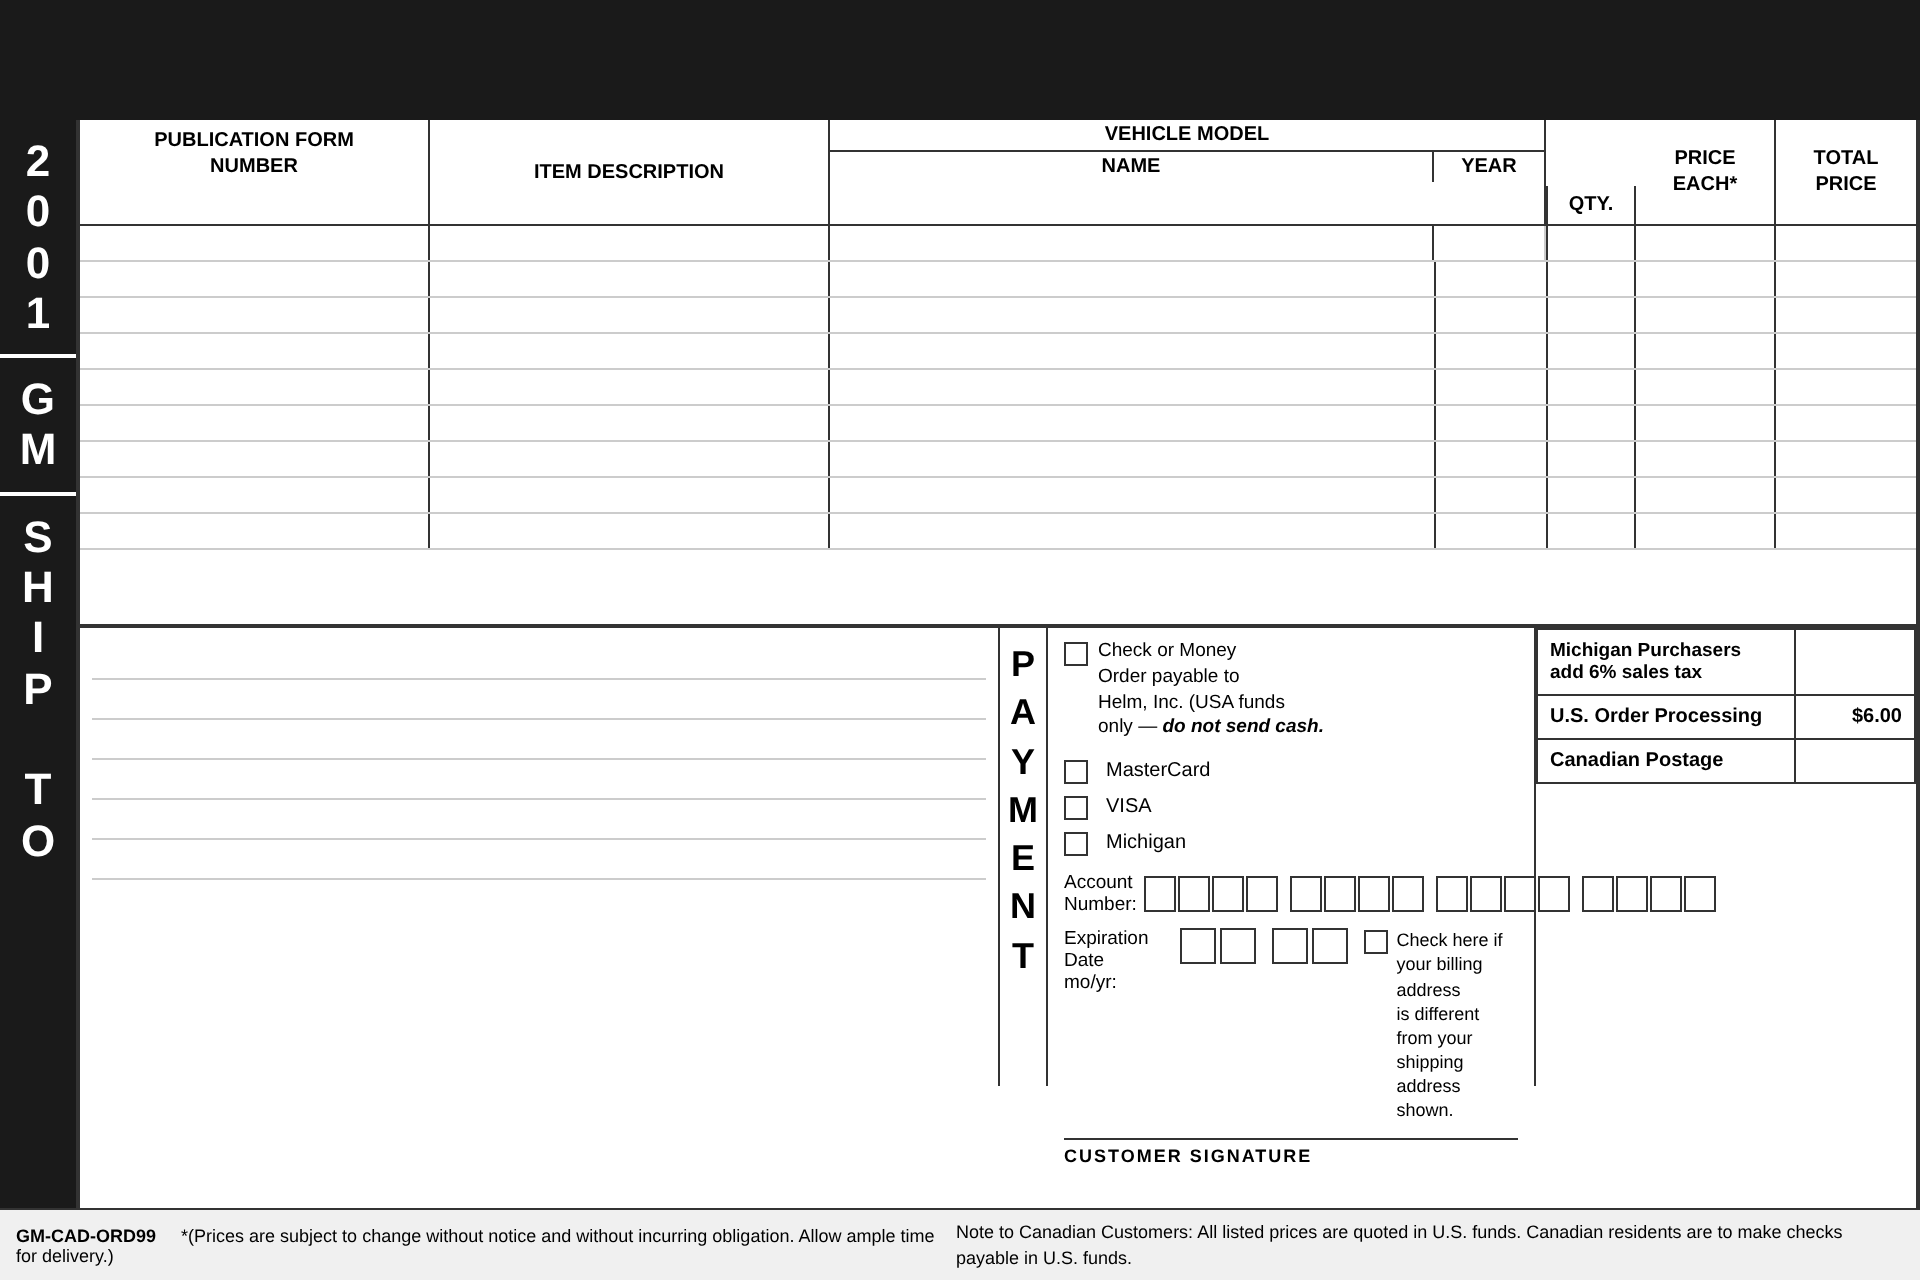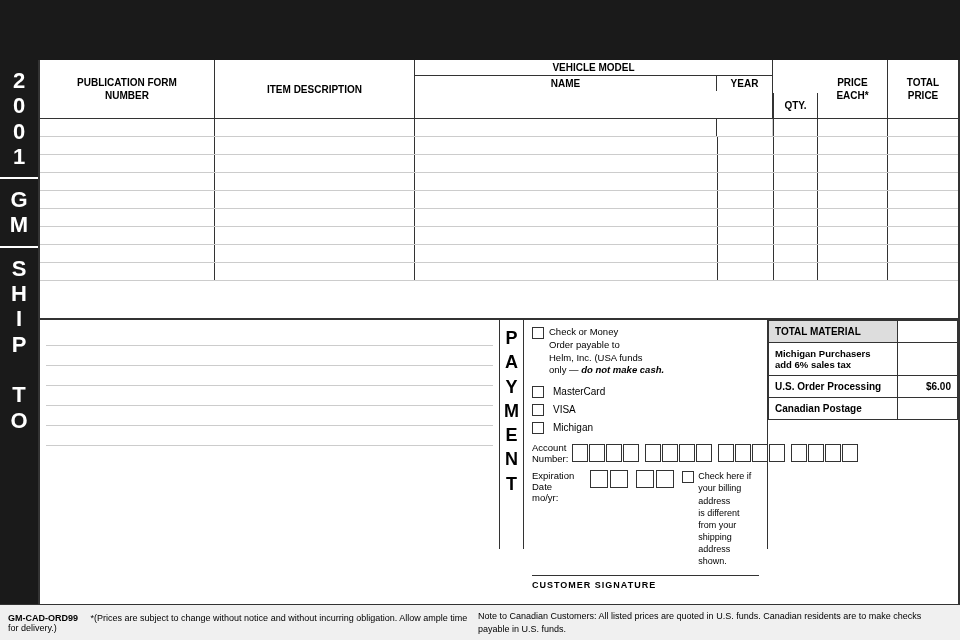--- a/index.html
+++ b/index.html
@@ -76,21 +76,21 @@
       border-bottom: 1.5px solid #333;
       background: #fff;
     }
 
     .col-pub {
       width: 175px;
       border-right: 1.5px solid #333;
       text-align: center;
       font-weight: bold;
       font-size: 10px;
-      padding: 16px 2px;
+      padding: 4px 2px;
       line-height: 1.3;
     }
 
     .col-item {
       width: 200px;
       border-right: 1.5px solid #333;
       text-align: center;
       font-weight: bold;
       font-size: 10px;
       padding: 4px 2px;
@@ -432,21 +432,21 @@
         </div>
 
         <div style="flex:1; padding:6px 8px; border-right:1.5px solid #333; min-width:0;">
 
           <div style="display:flex; align-items:flex-start; margin-bottom:8px;">
             <div class="checkbox"></div>
             <div style="font-size:9.5px; line-height:1.35;">
               <span>Check or Money</span><br>
               <span>Order payable to</span><br>
               <span>Helm, Inc. (USA funds</span><br>
-              <span>only — <span class="italic bold">do not make cash.</span></span>
+              <span>only — <span class="italic bold">do not send cash.</span></span>
             </div>
           </div>
 
           <div style="display:flex; align-items:center; margin-bottom:5px;">
             <div class="checkbox"></div>
             <span style="font-size:10px; margin-left:4px;">MasterCard</span>
           </div>
 
           <div style="display:flex; align-items:center; margin-bottom:5px;">
             <div class="checkbox"></div>
@@ -507,24 +507,20 @@
           </div>
 
           <div style="border-top:1.5px solid #333; margin-top:8px; padding-top:2px;">
             <span style="font-size:9px; font-weight:bold; letter-spacing:1px;">CUSTOMER SIGNATURE</span>
           </div>
         </div>
 
         <div style="width:190px; padding:0;">
           <table style="width:100%; border-collapse:collapse;">
             <tbody>
-                <tr>
-              <td style="border:1.5px solid #333; padding:5px 6px; font-size:10px; font-weight:bold; background:#ddd;">TOTAL MATERIAL</td>
-              <td style="border:1.5px solid #333; padding:5px 6px; font-size:10px; width:60px;"></td>
-            </tr>
             <tr>
               <td style="border:1.5px solid #333; padding:5px 6px; font-size:9.5px; font-weight:bold; white-space:pre-line;">Michigan Purchasers
 add 6% sales tax</td>
               <td style="border:1.5px solid #333; padding:5px 6px; font-size:10px; width:60px;"></td>
             </tr>
             <tr>
               <td style="border:1.5px solid #333; padding:5px 6px; font-size:10px; font-weight:bold;margin-top:31px;">U.S. Order Processing</td>
               <td style="border:1.5px solid #333; padding:5px 6px; font-size:10px; font-weight:bold; text-align:right;">$6.00</td>
             </tr>
             <tr>

